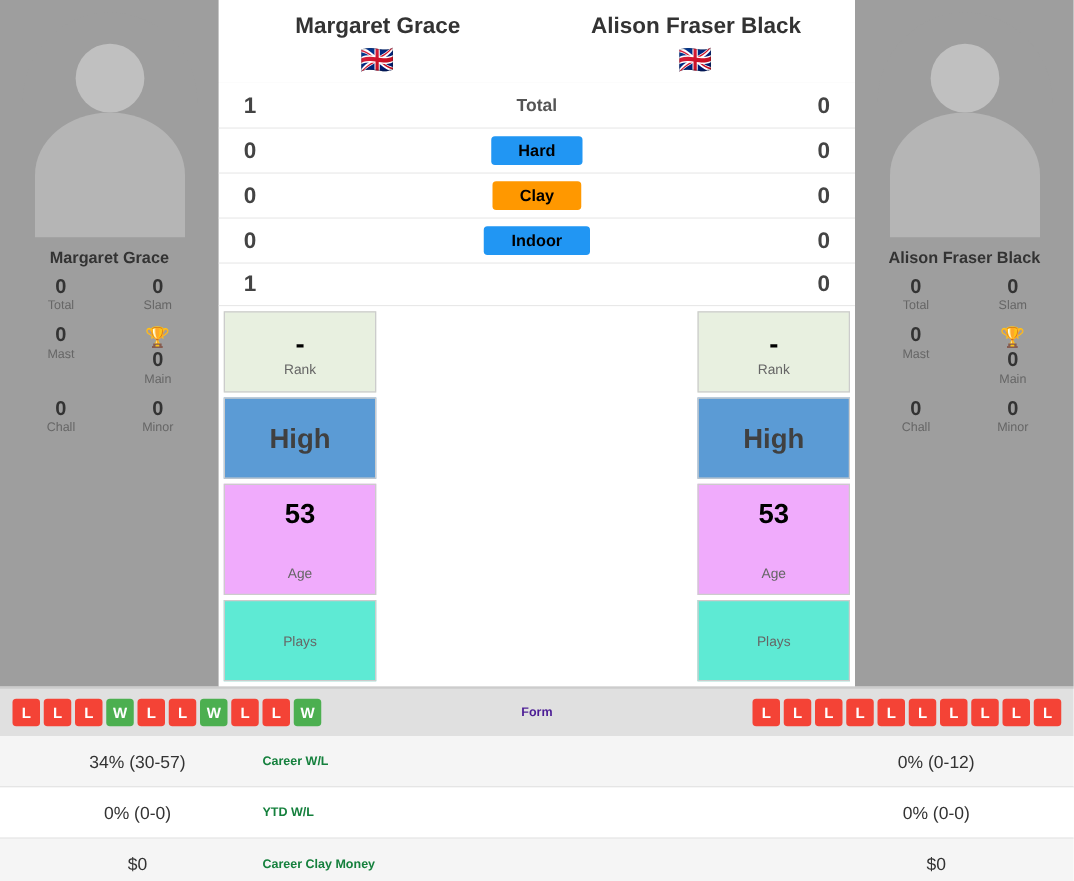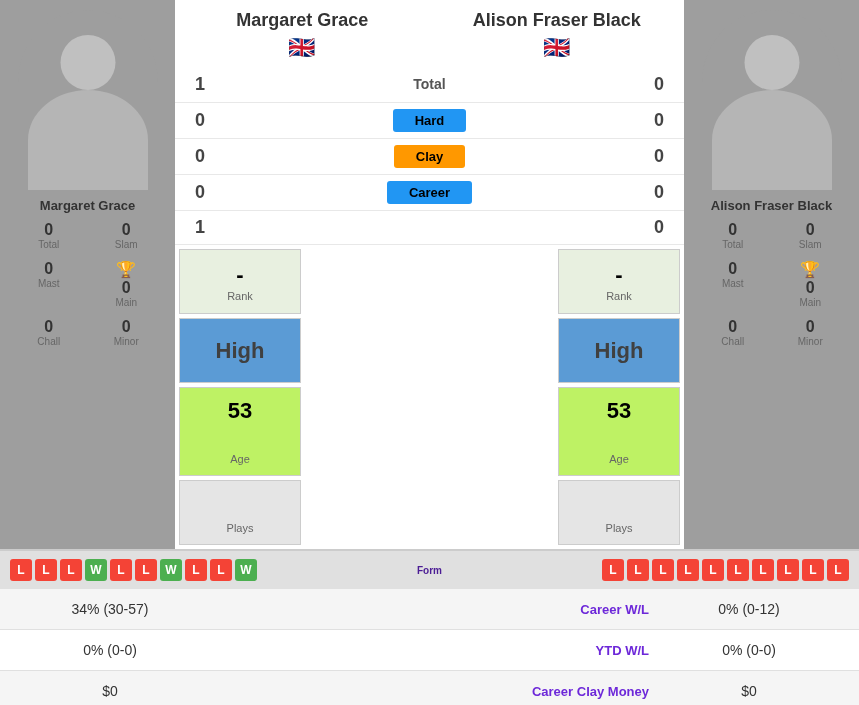--- a/index.html
+++ b/index.html
@@ -174,22 +174,22 @@
       margin: 4px;
       padding: 10px 5px;
       text-align: center;
       min-height: 65px;
       display: flex;
       flex-direction: column;
       justify-content: center;
     }
     .info-box.rank { background: #e8f0e0; }
     .info-box.high { background: #5b9bd5; color: #404040; }
-    .info-box.age { background: #bef264; gap: 27px; }
-    .info-box.plays { background: #e5e5e5; justify-content: flex-end; }
+    .info-box.age { background: #f0abfc; gap: 27px; }
+    .info-box.plays { background: #5eead4; }
 
     .info-box-value {
       font-size: 22px;
       font-weight: bold;
       display: block;
     }
     .info-box-label {
       font-size: 11px;
       color: #666;
       display: block;
@@ -231,23 +231,23 @@
       display: flex;
       align-items: center;
       justify-content: space-between;
       padding: 12px 10px;
       background: #f5f5f5;
       border-bottom: 1px solid #e0e0e0;
     }
     .stat-row:nth-child(odd) { background: #fff; }
     .stat-row-label {
       font-weight: bold;
-      color: #6d28d9;
-      font-size: 13px;
-      text-align: right;
+      color: #15803d;
+      font-size: 10px;
+      text-align: left;
       flex: 1;
     }
     .stat-row-left, .stat-row-right {
       width: 200px;
       text-align: center;
       font-size: 14px;
       color: #333;
     }
   </style>
 </head>
@@ -316,21 +316,21 @@
           <span class="score-label"><span class="score-badge badge-hard">Hard</span></span>
           <span class="score-value">0</span>
         </div>
         <div class="score-row">
           <span class="score-value">0</span>
           <span class="score-label"><span class="score-badge badge-clay">Clay</span></span>
           <span class="score-value">0</span>
         </div>
         <div class="score-row">
           <span class="score-value">0</span>
-          <span class="score-label"><span class="score-badge badge-indoor">Career</span></span>
+          <span class="score-label"><span class="score-badge badge-indoor">Indoor</span></span>
           <span class="score-value">0</span>
         </div>
         <div class="score-row">
           <span class="score-value">1</span>
           <span class="score-value">0</span>
         </div>
       </div>
 
       <div class="info-boxes-row">
 

